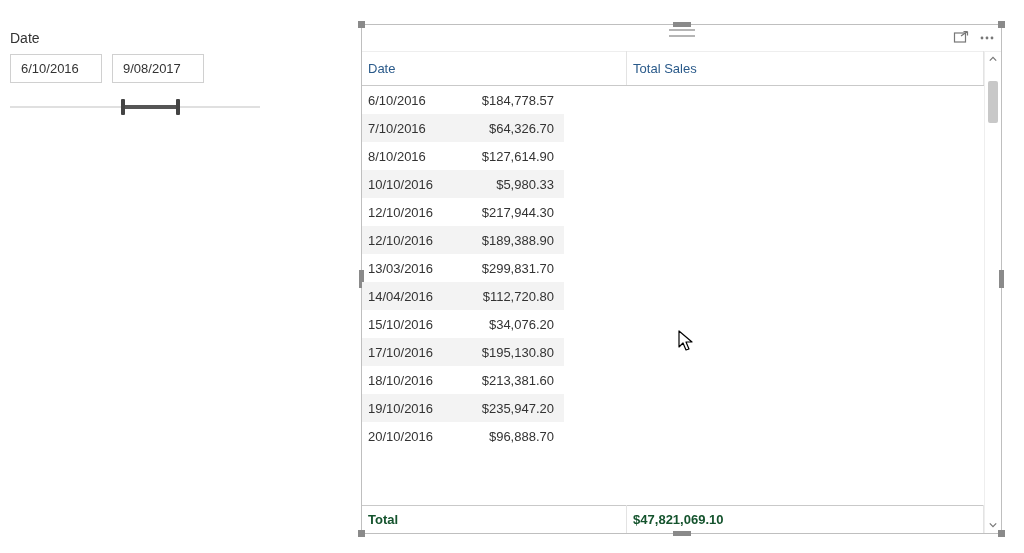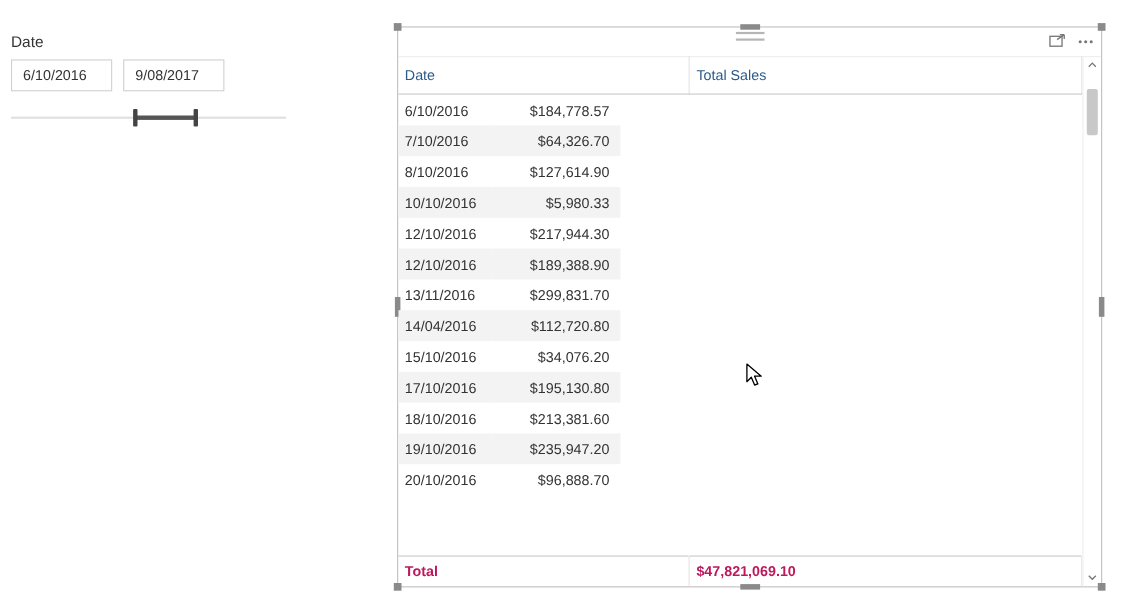--- a/index.html
+++ b/index.html
@@ -171,21 +171,21 @@
   }
 
   table.total-table {
     border-collapse: collapse;
     table-layout: fixed;
     border-top: 1px solid #c9c9c9;
   }
   table.total-table td {
     font-size: 13px;
     font-weight: 600;
-    color: #be185d;
+    color: #14532d;
     padding: 6px 10px 6px 6px;
     border-right: 1px solid #e3e3e3;
   }
   table.total-table td.col-val { text-align: left; font-variant-numeric: tabular-nums; }
 
   
   .scrollbar {
     width: 16px;
     position: relative;
     border-left: 1px solid #eee;
@@ -304,21 +304,21 @@
               </tr>
               <tr>
                 <td>12/10/2016</td>
                 <td class="col-val">$217,944.30</td>
               </tr>
               <tr>
                 <td>12/10/2016</td>
                 <td class="col-val">$189,388.90</td>
               </tr>
               <tr>
-                <td>13/11/2016</td>
+                <td>13/03/2016</td>
                 <td class="col-val">$299,831.70</td>
               </tr>
               <tr>
                 <td>14/04/2016</td>
                 <td class="col-val">$112,720.80</td>
               </tr>
               <tr>
                 <td>15/10/2016</td>
                 <td class="col-val">$34,076.20</td>
               </tr>

